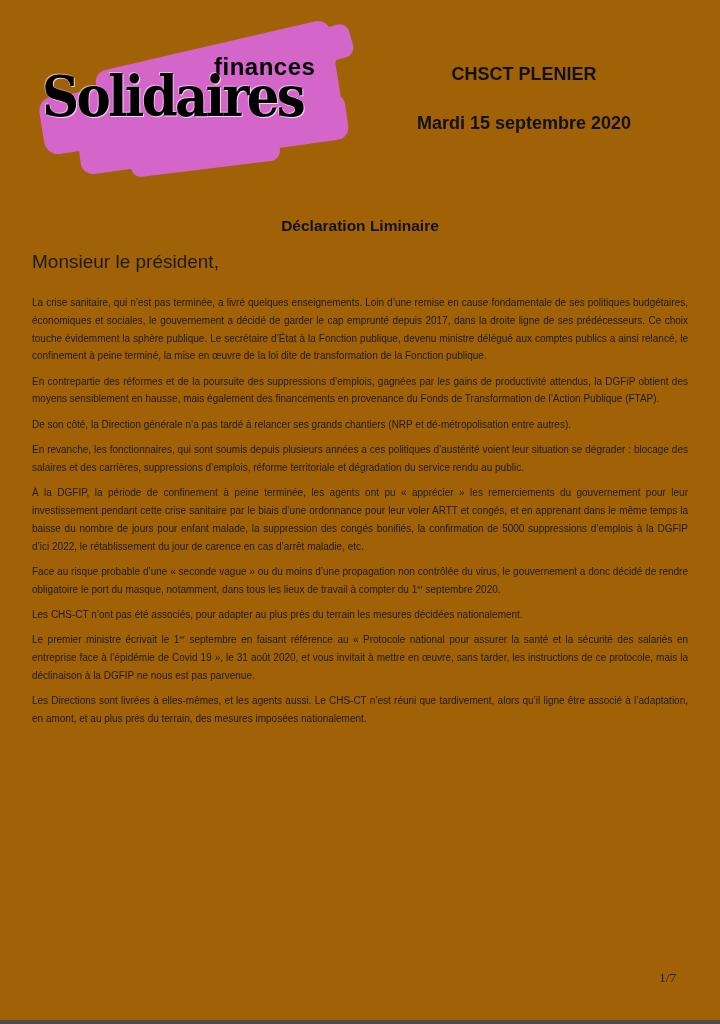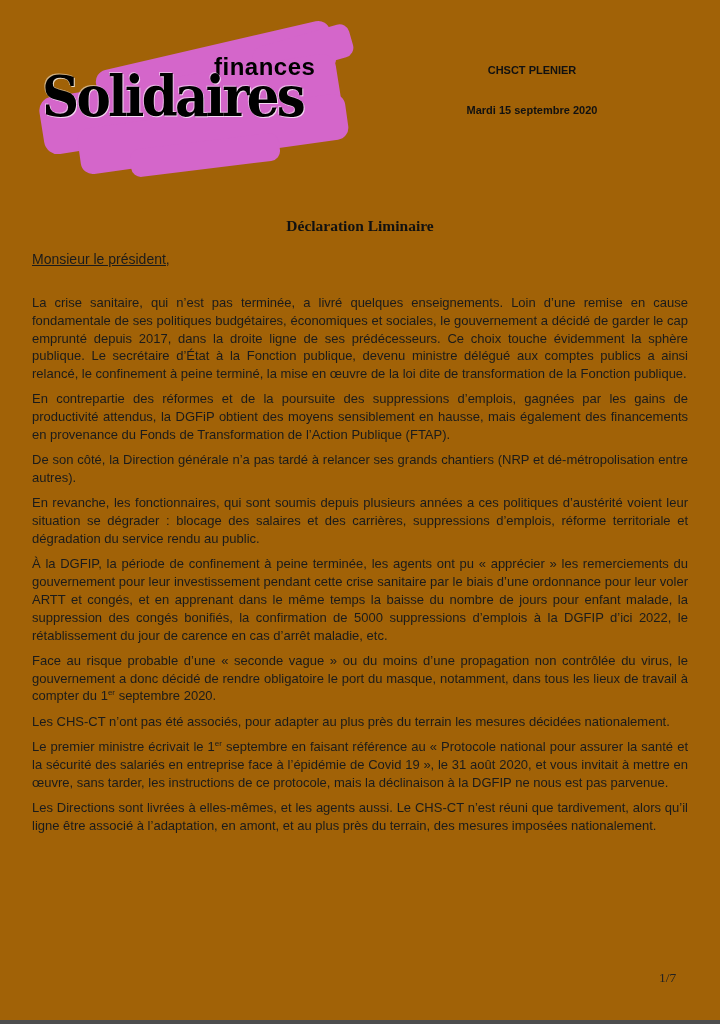--- a/index.html
+++ b/index.html
@@ -48,55 +48,53 @@
     color: #000;
     transform: scaleX(0.92);
     transform-origin: left top;
     text-shadow: 1px 1px 0 rgba(255,255,255,0.75), -1px -1px 0 rgba(255,255,255,0.5);
     white-space: nowrap;
   }
 
   
   .header-right {
     position: absolute;
-    left: 392px;
+    left: 384px;
     top: 64px;
     width: 280px;
     text-align: center;
     font-weight: bold;
-    font-size: 11px;
+    font-size: 18px;
     color: #111;
   }
   .header-right .date-line { margin-top: 28px; }
 
   
   .doc-title {
     position: absolute;
     left: 0;
     top: 217px;
     width: 720px;
     text-align: center;
     font-weight: bold;
     font-size: 15.5px;
     color: #111;
-    font-family: Liberation Serif, serif;
   }
   .salutation {
     position: absolute;
     left: 32px;
     top: 251px;
-    font-size: 14px;
-    text-decoration: underline;
+    font-size: 19px;
   }
   .body-text {
     position: absolute;
     left: 32px;
     top: 294px;
     width: 656px;
-    font-size: 13px;
+    font-size: 10px;
     line-height: 17.8px;
     text-align: justify;
   }
   .body-text p { margin: 0 0 7.5px 0; }
   .body-text p.gap-before { margin-top: 3px; }
   .body-text sup { font-size: 0.62em; vertical-align: super; line-height: 0; }
 
   .page-number {
     position: absolute;
     left: 659px;

